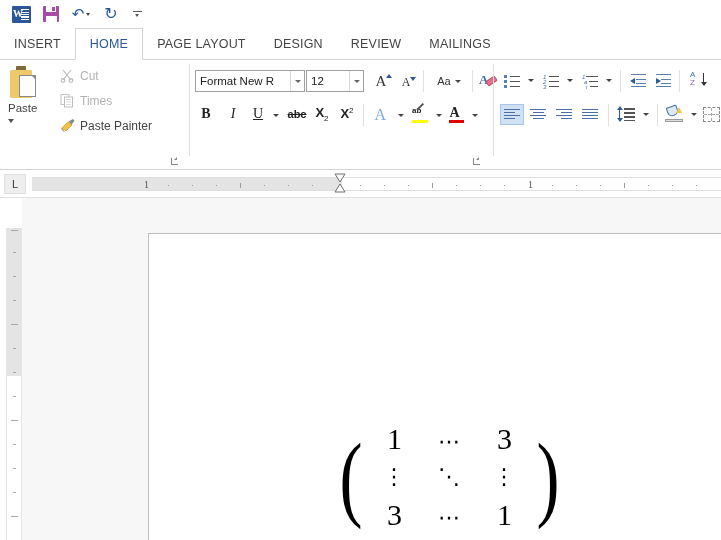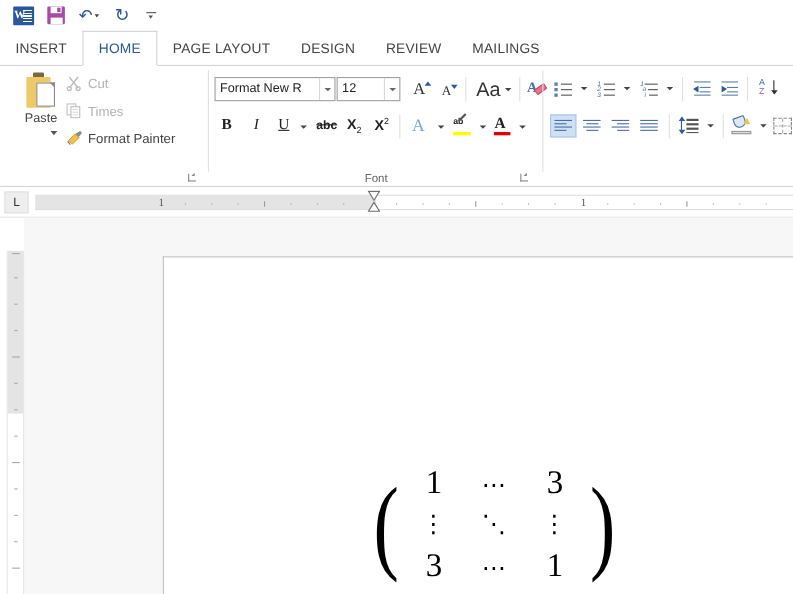--- a/index.html
+++ b/index.html
@@ -137,21 +137,21 @@
   }
   .dlg-launcher::after {
     content: ""; position: absolute; left: 3px; top: 0; width: 0; height: 0;
     border-left: 3px solid transparent; border-bottom: 3px solid #888;
     transform: rotate(0deg);
   }
 
   
   .paste-btn {
     position: absolute; left: 8px; top: 4px; width: 44px; height: 88px;
-    display: flex; flex-direction: column; align-items: flex-end;
+    display: flex; flex-direction: column; align-items: flex-start;
   }
   .clipboard-ico {
     width: 30px; height: 34px; position: relative; margin-top: 2px;
   }
   .clipboard-ico .cb-body {
     position: absolute; left: 2px; top: 4px; width: 22px; height: 28px;
     background: #eec96a; border-radius: 1px;
   }
   .clipboard-ico .cb-clip {
     position: absolute; left: 8px; top: 0px; width: 10px; height: 6px;
@@ -487,21 +487,21 @@
       </div>
 
       <div class="cb-cmd enabled" style="left:60px; top:58px;">
         <span class="brush-ico">
           <svg width="16" height="15" viewBox="0 0 16 15">
             <path d="M2 10 L8 4 L12 7 L6 13 Z" fill="#f0c24b" stroke="#c69a2e" stroke-width="0.8"></path>
             <path d="M8.5 3.5 L13 1 L14.5 3 L11.5 6.5 Z" fill="#8a8a8a"></path>
             <path d="M1.5 10.5 L4 13.5" stroke="#777" stroke-width="1"></path>
           </svg>
         </span>
-        <span class="lbl">Format Painter</span>
+        <span class="lbl">Paste Painter</span>
       </div>
 
       <div class="dlg-launcher" style="right:10px;"></div>
       <div class="group-divider" style="right:0;"></div>
     </div>
 
     <div class="group" style="left:190px; width:304px;">
 
       <div class="combo" style="left:5px; top:10px; width:110px;">
         <span class="txt">Format New R</span>
@@ -520,21 +520,21 @@
       <div class="rbtn" style="left:180px; top:11px; width:22px; height:20px;">
         <span class="A-grow">A<i class="tri-up"></i></span>
       </div>
       <div class="rbtn" style="left:205px; top:12px; width:22px; height:20px;">
         <span class="A-shrink">A<i class="tri-dn"></i></span>
       </div>
 
       <div class="group-divider" style="left:233px; top:10px; height:22px;"></div>
 
       <div class="rbtn" style="left:240px; top:11px; width:38px; height:20px;">
-        <span style="font-size:18px; color:#333;">Aa</span>
+        <span style="font-size:11px; color:#333;">Aa</span>
         <span class="dd-caret" style="margin-left:4px;"></span>
       </div>
 
       <div class="group-divider" style="left:282px; top:10px; height:22px;"></div>
 
       <div class="rbtn" style="left:288px; top:11px; width:20px; height:20px;">
         <span class="clearfmt">
           <span class="a">A</span>
             <span class="er"></span>
         </span>
@@ -587,21 +587,20 @@
       <div class="rbtn" style="left:256px; top:45px; width:20px; height:20px;">
         <span class="fc-ico">
           <span class="a">A</span>
           <span class="bar"></span>
         </span>
       </div>
       <div class="rbtn" style="left:277px; top:48px; width:14px; height:14px;">
         <span class="dd-caret"></span>
       </div>
 
-      <div class="group-label">Font</div>
       <div class="dlg-launcher" style="right:12px;"></div>
       <div class="group-divider" style="right:0;"></div>
     </div>
 
     <div class="group" style="left:494px; width:227px;">
 
       <div class="rbtn" style="left:8px; top:11px; width:20px; height:18px;">
         <span class="list-ico">
           <i class="bl" style="top:1px;"></i>
             <i class="ln" style="top:2px;"></i>

